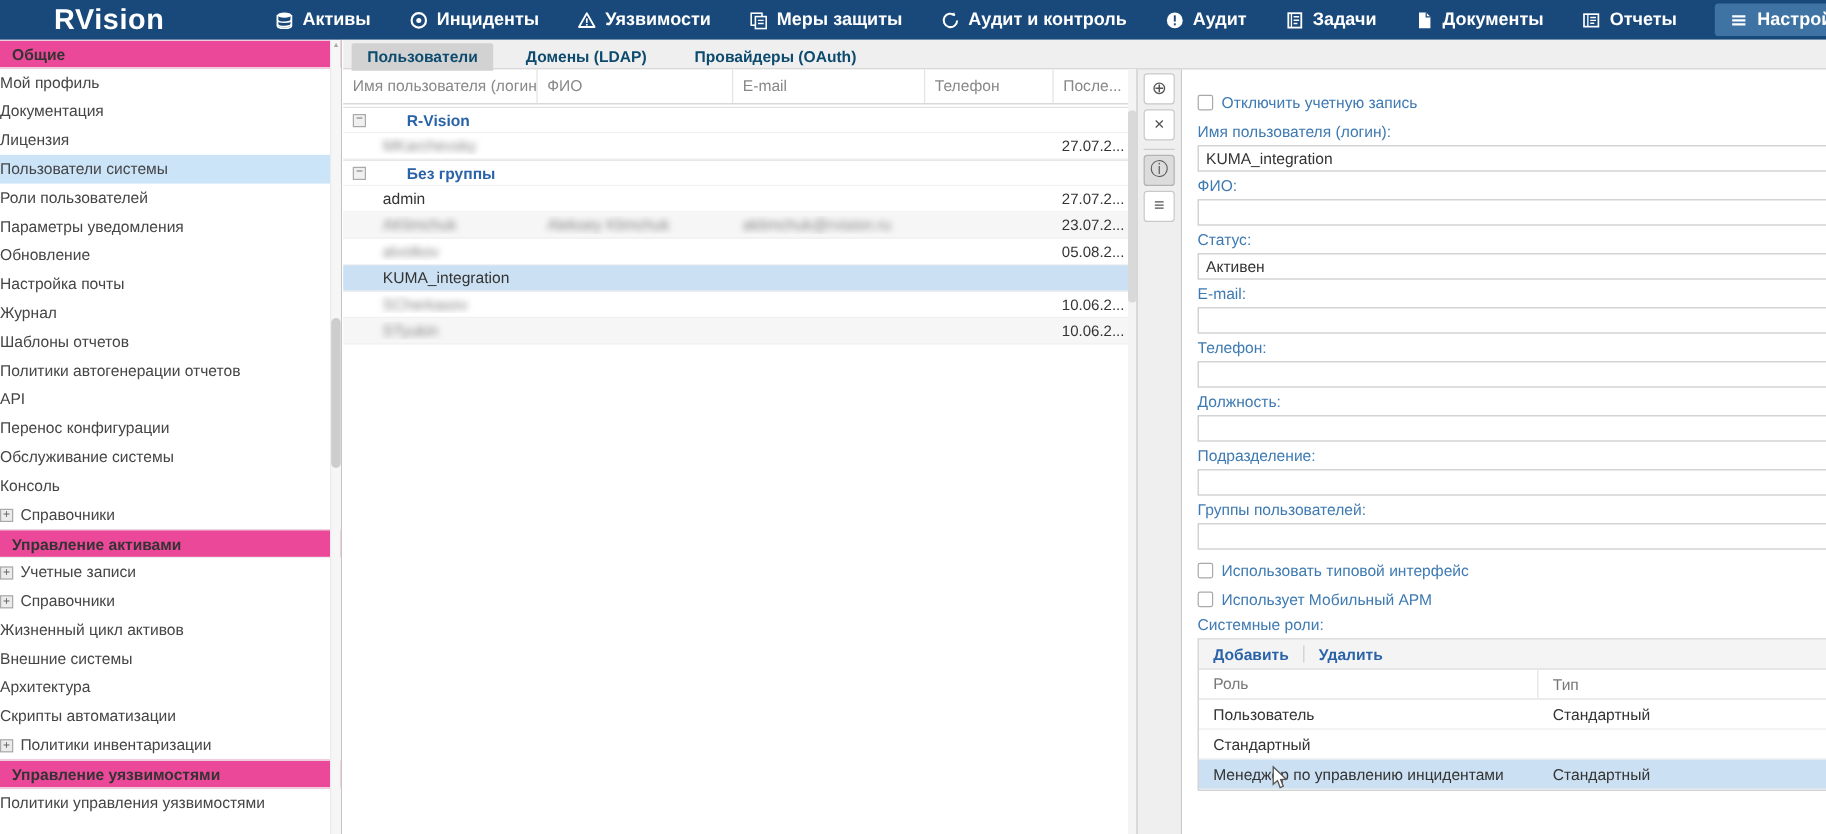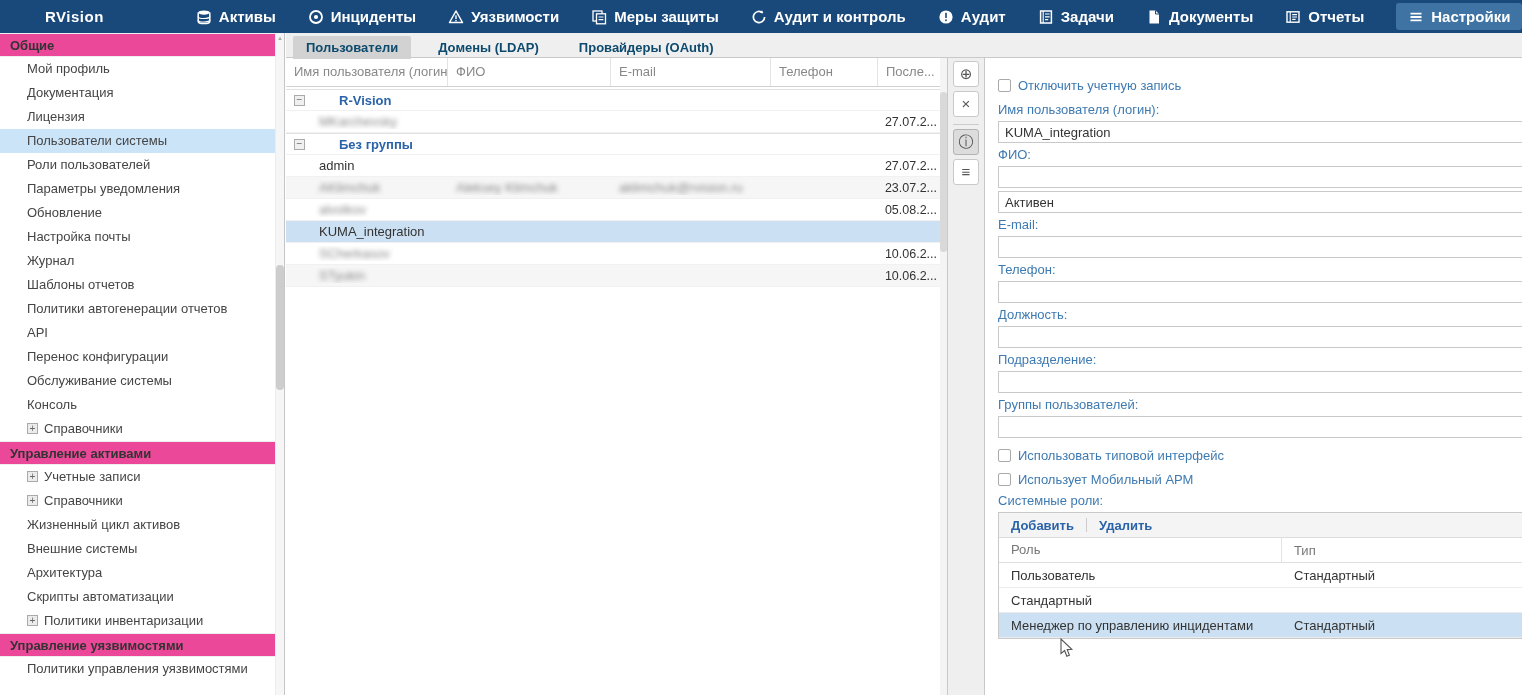--- a/index.html
+++ b/index.html
@@ -2,32 +2,32 @@
 <html><head>
 <meta charset="utf-8">
 <style>
   html,body{margin:0;padding:0;}
   body{width:1522px;height:695px;position:relative;overflow:hidden;background:#fff;
        font-family:"Liberation Sans",sans-serif;font-size:13px;color:#333;}
 
   
   .navbar{position:absolute;top:0;left:0;right:0;height:33px;background:#19497a;
           display:flex;align-items:center;color:#fff;z-index:5;}
-  .logo{margin-left:45px;font-size:15px;font-weight:700;letter-spacing:.5px;text-align:center;}
+  .logo{margin-left:45px;font-size:24px;font-weight:700;letter-spacing:.5px;text-align:center;}
   .nav-menu{display:flex;margin-left:92px;gap:32px;align-items:center;}
   .nav-item{display:flex;gap:7px;align-items:center;font-size:15px;font-weight:700;cursor:pointer;white-space:nowrap;}
   .nav-item.active{background:#3e73a3;border-radius:3px;padding:5px 12px;}
   .nav-ic{display:inline-flex;width:16px;height:16px;align-items:center;justify-content:center;}
 
   
   .sidebar{position:absolute;top:33px;left:0;width:285px;bottom:0;background:#fff;
            border-right:1px solid #c5c5c5;overflow:hidden;box-sizing:border-box;}
   .side-header{height:24px;line-height:24px;padding-left:10px;font-weight:700;font-size:13px;color:#333;
                background:#ec4899;border-top:1px solid #eee;border-bottom:1px solid #eee;box-sizing:border-box;}
-  .side-item{height:24px;line-height:24px;padding-left:27px;font-size:13px;color:#454545;cursor:pointer;white-space:nowrap;}
+  .side-item{height:24px;line-height:24px;font-size:13px;color:#454545;cursor:pointer;white-space:nowrap;}
   .side-item.selected{background:#cbe4f8;}
   .plus-box{display:inline-block;width:11px;height:11px;line-height:9px;text-align:center;background:#ececec;
             border:1px solid #aaa;color:#666;font-size:10px;margin-right:6px;vertical-align:1px;box-sizing:border-box;}
   .side-scroll{position:absolute;right:0;top:0;width:8px;bottom:0;background:#f6f6f6;border-left:1px solid #ececec;}
   .side-thumb{position:absolute;right:0;top:232px;width:8px;height:125px;background:#cdcdcd;border-radius:4px;}
   .sb-arrow{position:absolute;top:2px;left:0;width:8px;text-align:center;font-size:6px;color:#aaa;}
 
   
   .topstrip{position:absolute;left:286px;right:0;top:33px;height:25px;background:#efefef;
             border-bottom:1px solid #c9c9c9;box-sizing:border-box;}
@@ -325,20 +325,21 @@
 <div class="panel">
   <div class="cb-row cb-row-disable">
     <span class="cb"></span>
     <span class="cb-label">Отключить учетную запись</span>
   </div>
   <div class="fields">
       <div class="fieldlabel">Имя пользователя (логин):</div>
       <input class="input" type="text" value="KUMA_integration" style="">
       <div class="fieldlabel">ФИО:</div>
       <input class="input" type="text" value="" style="">
+      <div class="fieldlabel">Статус:</div>
       <input class="input" type="text" value="Активен" style="">
       <div class="fieldlabel">E-mail:</div>
       <input class="input" type="text" value="" style="">
       <div class="fieldlabel">Телефон:</div>
       <input class="input" type="text" value="" style="">
       <div class="fieldlabel">Должность:</div>
       <input class="input" type="text" value="" style="">
       <div class="fieldlabel">Подразделение:</div>
       <input class="input" type="text" value="" style="">
       <div class="fieldlabel">Группы пользователей:</div>

